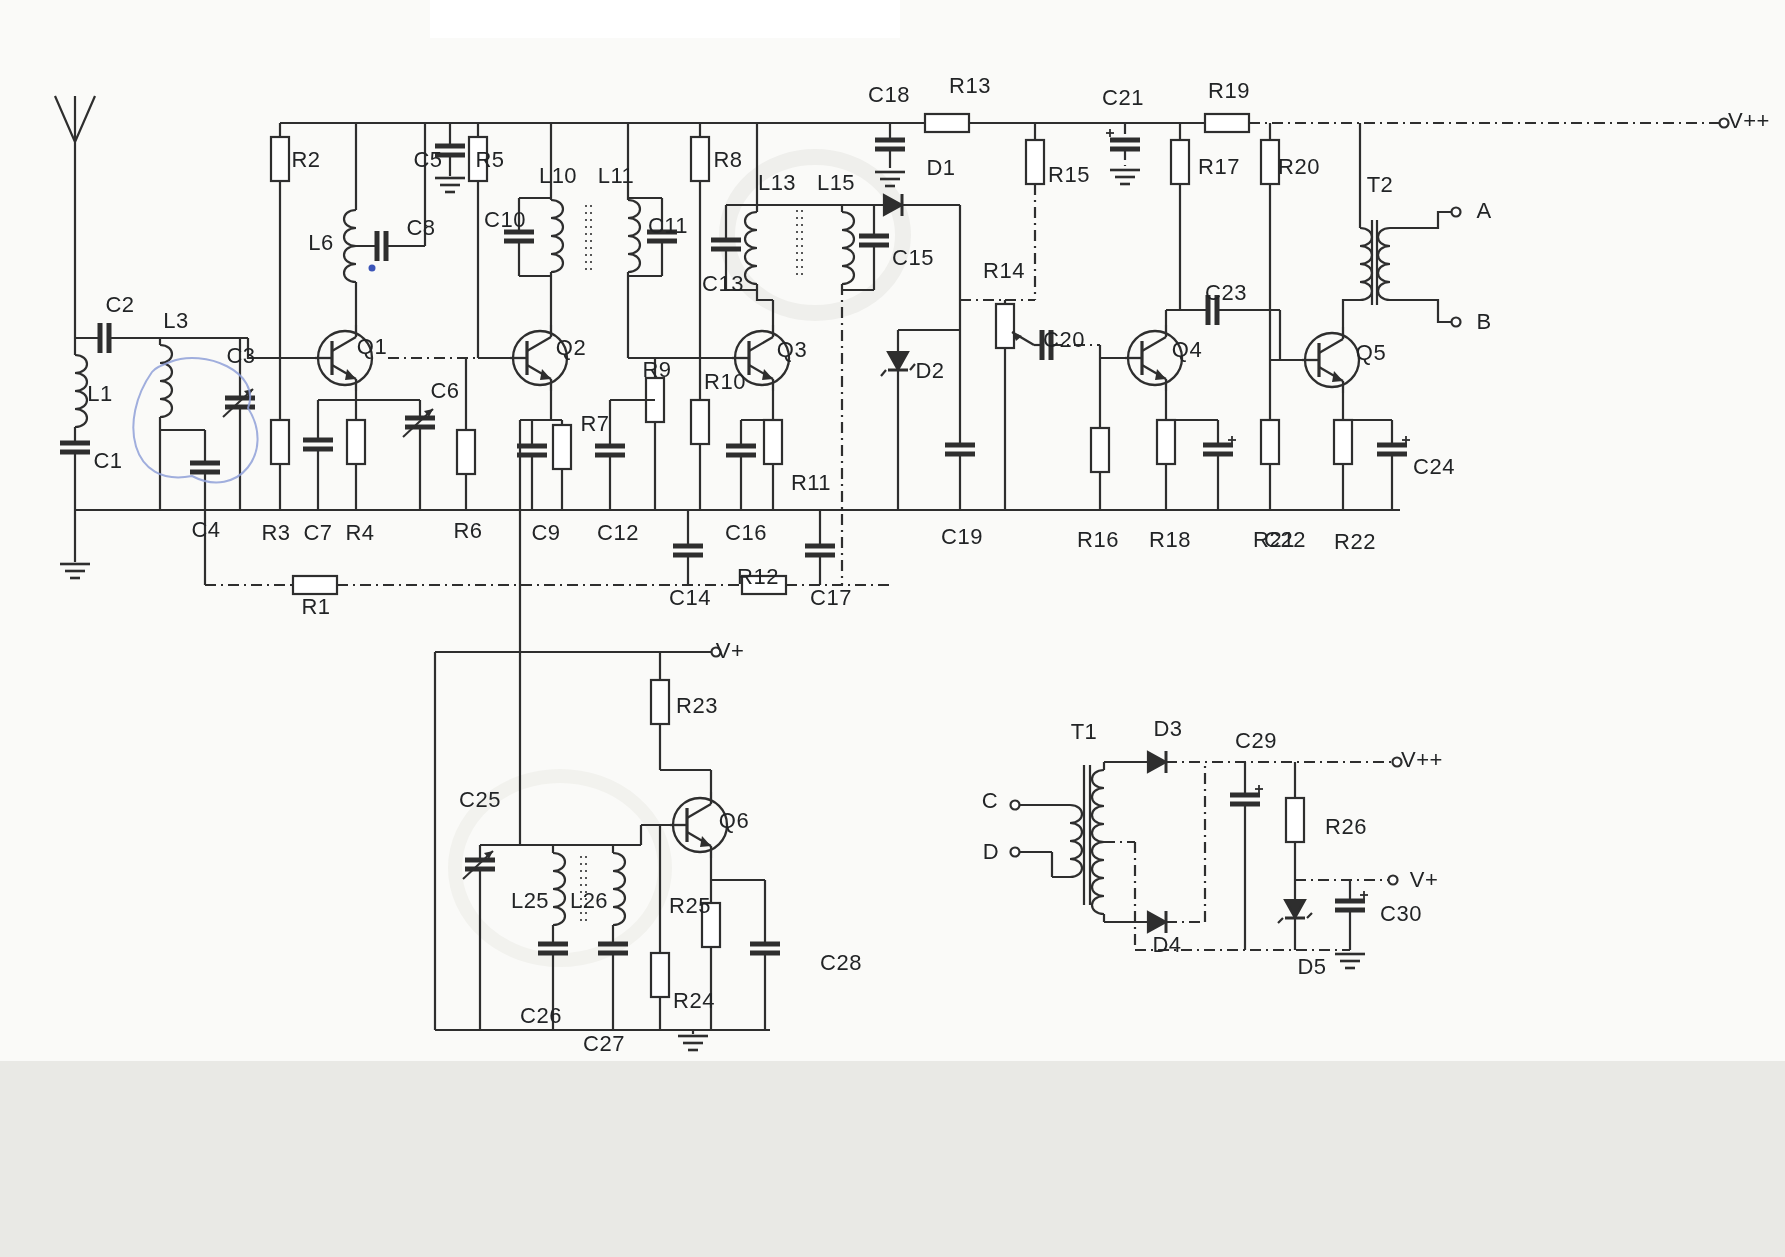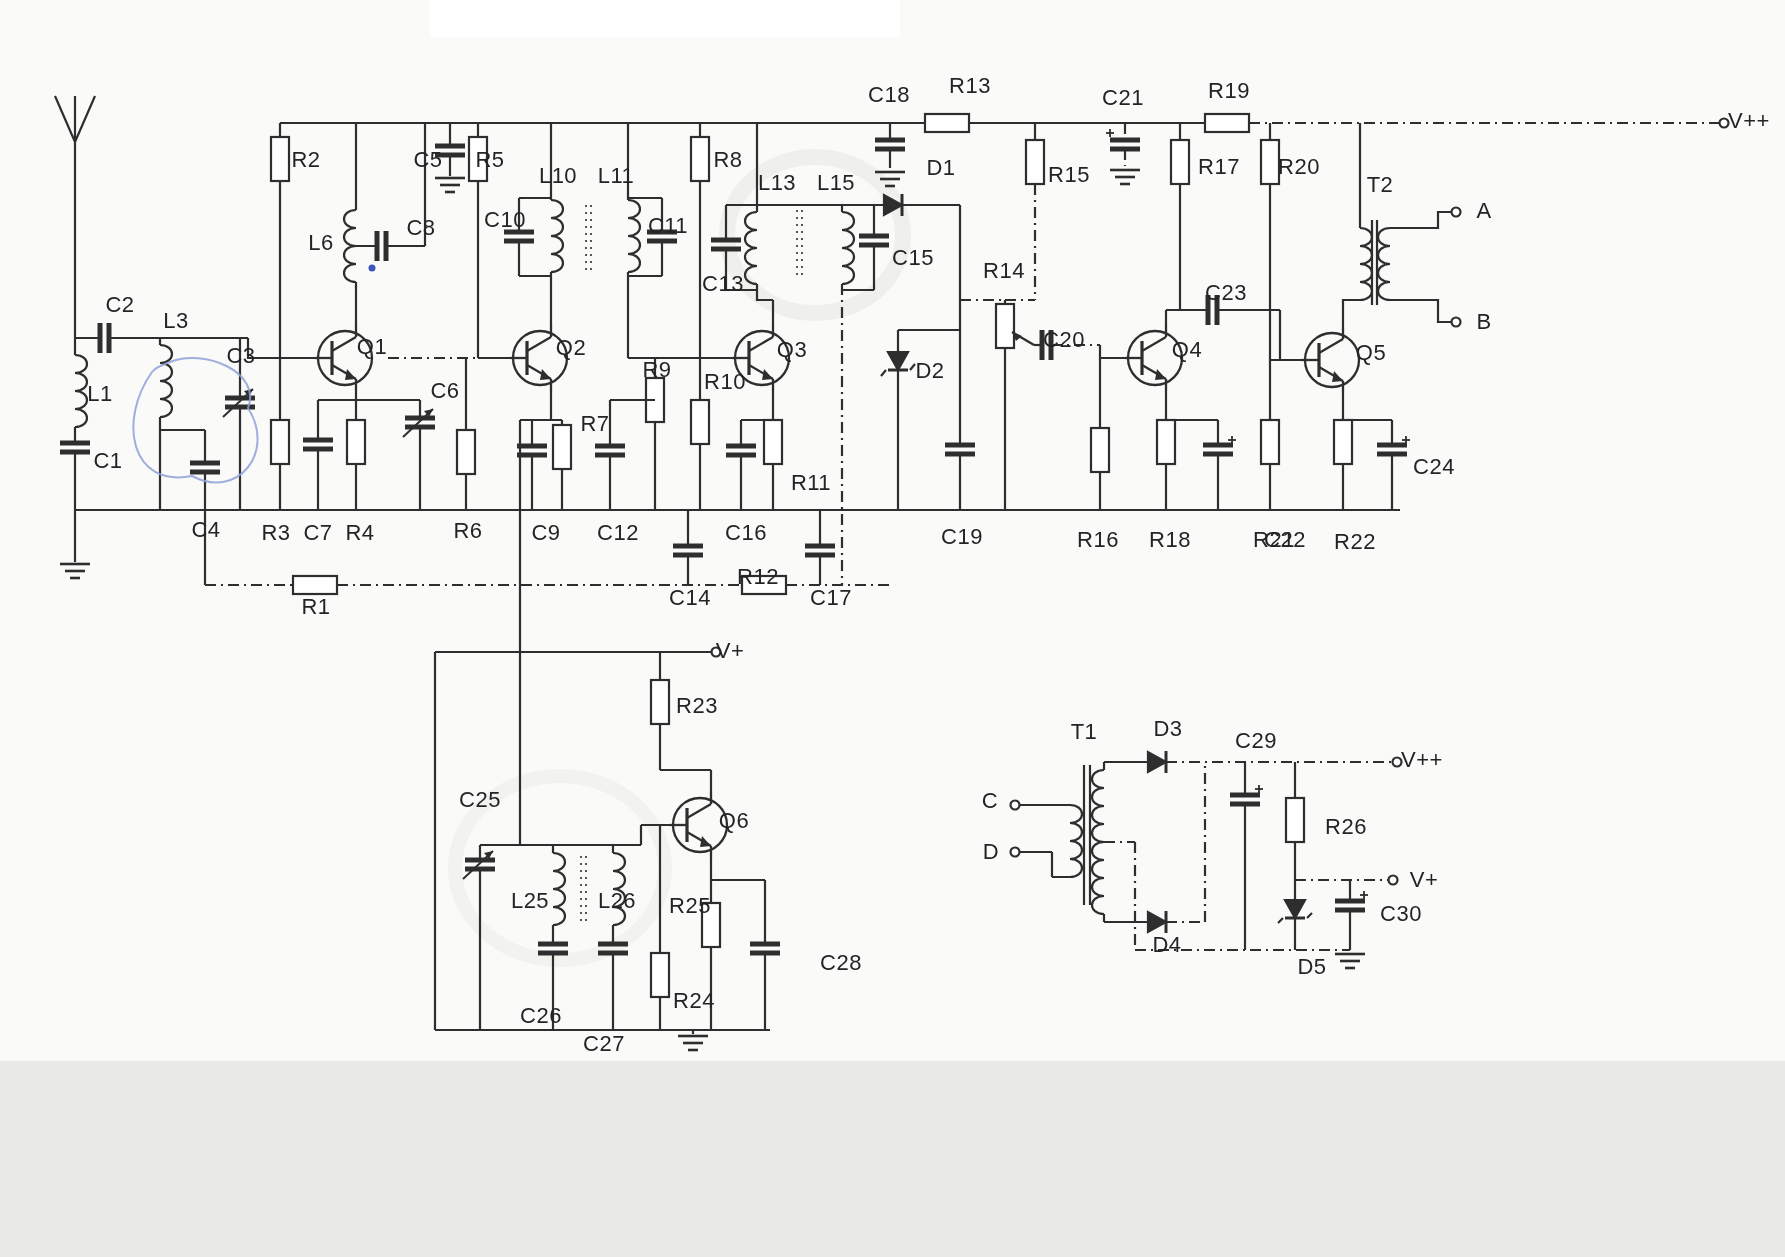--- a/index.html
+++ b/index.html
@@ -378,21 +378,21 @@
 <span class="lbl" style="left:1355px;top:542px">R22</span>
 <span class="lbl" style="left:690px;top:598px">C14</span>
 <span class="lbl" style="left:758px;top:577px">R12</span>
 <span class="lbl" style="left:831px;top:598px">C17</span>
 <span class="lbl" style="left:316px;top:607px">R1</span>
 <span class="lbl" style="left:730px;top:651px">V+</span>
 <span class="lbl" style="left:697px;top:706px">R23</span>
 <span class="lbl" style="left:480px;top:800px">C25</span>
 <span class="lbl" style="left:734px;top:821px">Q6</span>
 <span class="lbl" style="left:530px;top:901px">L25</span>
-<span class="lbl" style="left:617px;top:901px">L26</span>
+<span class="lbl" style="left:589px;top:901px">L26</span>
 <span class="lbl" style="left:690px;top:906px">R25</span>
 <span class="lbl" style="left:841px;top:963px">C28</span>
 <span class="lbl" style="left:694px;top:1001px">R24</span>
 <span class="lbl" style="left:541px;top:1016px">C26</span>
 <span class="lbl" style="left:604px;top:1044px">C27</span>
 <span class="lbl" style="left:1084px;top:732px">T1</span>
 <span class="lbl" style="left:1168px;top:729px">D3</span>
 <span class="lbl" style="left:1256px;top:741px">C29</span>
 <span class="lbl" style="left:1422px;top:760px">V++</span>
 <span class="lbl" style="left:990px;top:801px">C</span>

